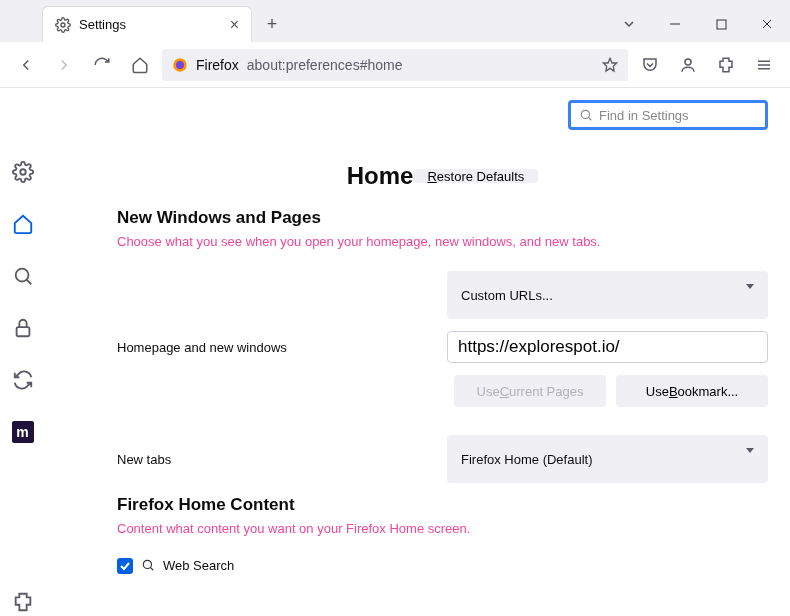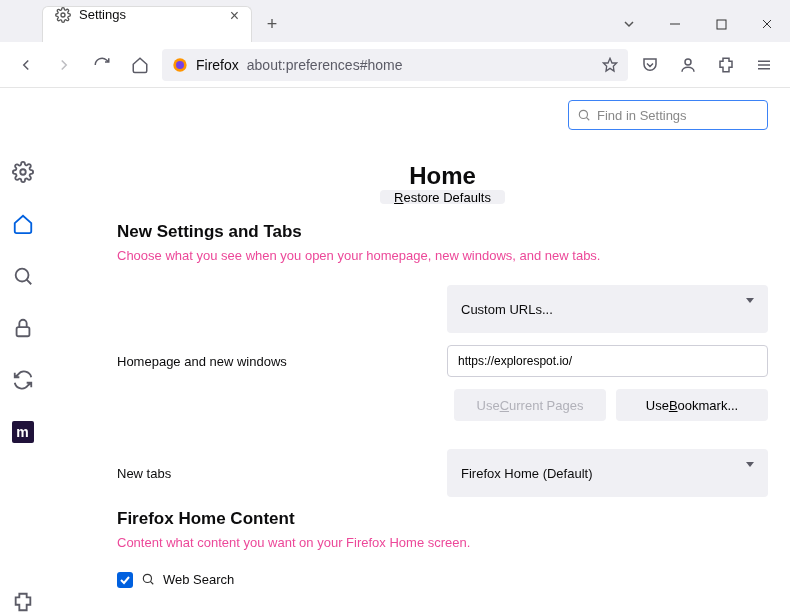--- a/index.html
+++ b/index.html
@@ -1,20 +1,20 @@
 <!DOCTYPE html>
 <html><head>
   <meta charset="utf-8">
   <style>
     * { box-sizing: border-box; margin: 0; padding: 0; }
     body { font-family: "Segoe UI", sans-serif; font-size: 13px; color: #0c0c0d; background: #fff; width: 790px; height: 616px; overflow: hidden; }
 
     
     .tab-bar { display: flex; align-items: center; height: 42px; background: #f0f0f4; padding: 6px 0 0 42px; }
-    .tab { display: flex; align-items: flex-start; gap: 8px; background: #fff; border-radius: 6px 6px 0 0; height: 36px; width: 210px; padding: 0 12px; border-top: 1px solid #ddd; border-left: 1px solid #ddd; border-right: 1px solid #ddd;}
+    .tab { display: flex; align-items: center; gap: 8px; background: #fff; border-radius: 6px 6px 0 0; height: 36px; width: 210px; padding: 0 12px; border-top: 1px solid #ddd; border-left: 1px solid #ddd; border-right: 1px solid #ddd;}
     .tab .gear { width: 16px; height: 16px; }
     .tab-close { margin-left: auto; font-size: 16px; color: #555; }
     .new-tab { display: flex; align-items: center; justify-content: center; width: 28px; height: 28px; margin-left: 6px; color: #555; font-size: 18px; }
     .win-controls { margin-left: auto; display: flex; }
     .win-btn, .caret-btn { width: 46px; height: 34px; display: flex; align-items: center; justify-content: center; color: #444; }
 
     
     .url-row { display: flex; align-items: center; height: 46px; padding: 0 10px; gap: 6px; border-bottom: 1px solid #e5e5e5; }
     .nav-btn { width: 32px; height: 32px; display: flex; align-items: center; justify-content: center; color: #5b5b66; border-radius: 4px; }
     .nav-btn svg { width: 18px; height: 18px; }
@@ -27,34 +27,34 @@
     
     .content-area { display: flex; height: calc(100% - 88px); }
     .sidebar { width: 45px; display: flex; flex-direction: column; align-items: center; padding-top: 70px; gap: 24px; }
     .sidebar-icon { width: 28px; height: 28px; display: flex; align-items: center; justify-content: center; color: #5b5b66; border-radius: 4px; }
     .sidebar-icon.active { color: #0060df; }
     .sidebar-spacer { flex: 1; }
     .m-icon { background: #20123a; color: #fff; width: 22px; height: 22px; display: flex; align-items: center; justify-content: center; font-weight: bold; font-size: 14px; border-radius: 2px; }
 
     .main { flex: 1; padding: 12px 22px 0 72px; }
     .search-row { display: flex; justify-content: flex-end; margin-bottom: 32px; }
-    .find-box { width: 200px; height: 30px; border: 1px solid #3b82f6; border-radius: 4px; display: flex; align-items: center; padding: 0 8px; gap: 6px; color: #888; }
-
-    .header-row { display: flex; align-items: center; justify-content: space-between; margin-bottom: 18px; flex-direction: column; }
+    .find-box { width: 200px; height: 30px; border: 3px solid #3b82f6; border-radius: 4px; display: flex; align-items: center; padding: 0 8px; gap: 6px; color: #888; }
+
+    .header-row { display: flex; align-items: center; justify-content: center; margin-bottom: 18px; }
     h1 { font-size: 24px; font-weight: 700; }
     .restore-btn { background: #f0f0f4; border: none; height: 14px; padding: 0 14px; border-radius: 4px; font-size: 13px; }
 
     h2 { font-size: 17px; font-weight: 600; margin-bottom: 6px; }
     .desc { color: #ec4899; font-size: 13px; margin-bottom: 22px; }
 
     .form-row { display: flex; align-items: center; margin-bottom: 12px; }
     .form-label { width: 330px; font-size: 13px; }
     .select { flex: 1; height: 48px; background: #f0f0f4; border-radius: 4px; display: flex; align-items: center; padding: 0 36px 0 14px; position: relative; }
     .select::after { content: ""; position: absolute; right: 14px; top: 13px; border-left: 4px solid transparent; border-right: 4px solid transparent; border-top: 5px solid #5b5b66; }
-    .url-input { flex: 1; height: 32px; border: 1px solid #cfcfd8; border-radius: 4px; padding: 0 10px; font-size: 12px; }
+    .url-input { flex: 1; height: 32px; border: 1px solid #cfcfd8; border-radius: 4px; padding: 0 10px; font-size: 17px; }
 
     .two-btn-row { display: flex; justify-content: flex-end; gap: 10px; margin: 6px 0 28px 330px; width: calc(100% - 330px); }
     .sec-btn { height: 32px; background: #f0f0f4; border: none; border-radius: 4px; width: 152px; font-size: 13px; display: flex; align-items: center; justify-content: center; }
     .sec-btn.disabled { color: #b1b1b9; }
 
     .section2 { margin-top: 12px; }
     .checkbox-row { display: flex; gap: 8px; margin-top: 14px; }
     .cb { width: 16px; height: 16px; background: #0060df; border-radius: 3px; display: flex; align-items: center; justify-content: center; }
     svg { display: block; }
   </style>
@@ -202,21 +202,21 @@
           </svg>
         <span>Find in Settings</span>
       </div>
     </div>
 
     <div class="header-row">
       <h1>Home</h1>
       <button class="restore-btn"><span style="text-decoration:underline">R</span><span>estore Defaults</span></button>
     </div>
 
-    <h2>New Settings and Tabs</h2>
+    <h2>New Windows and Pages</h2>
     <p class="desc">Choose what you see when you open your homepage, new windows, and new tabs.</p>
 
     <div class="form-row">
       <div class="form-label"></div>
       <div class="select">
           <span>Custom URLs...</span>
         </div>
     </div>
     <div class="form-row">
       <div class="form-label">Homepage and new windows</div>

